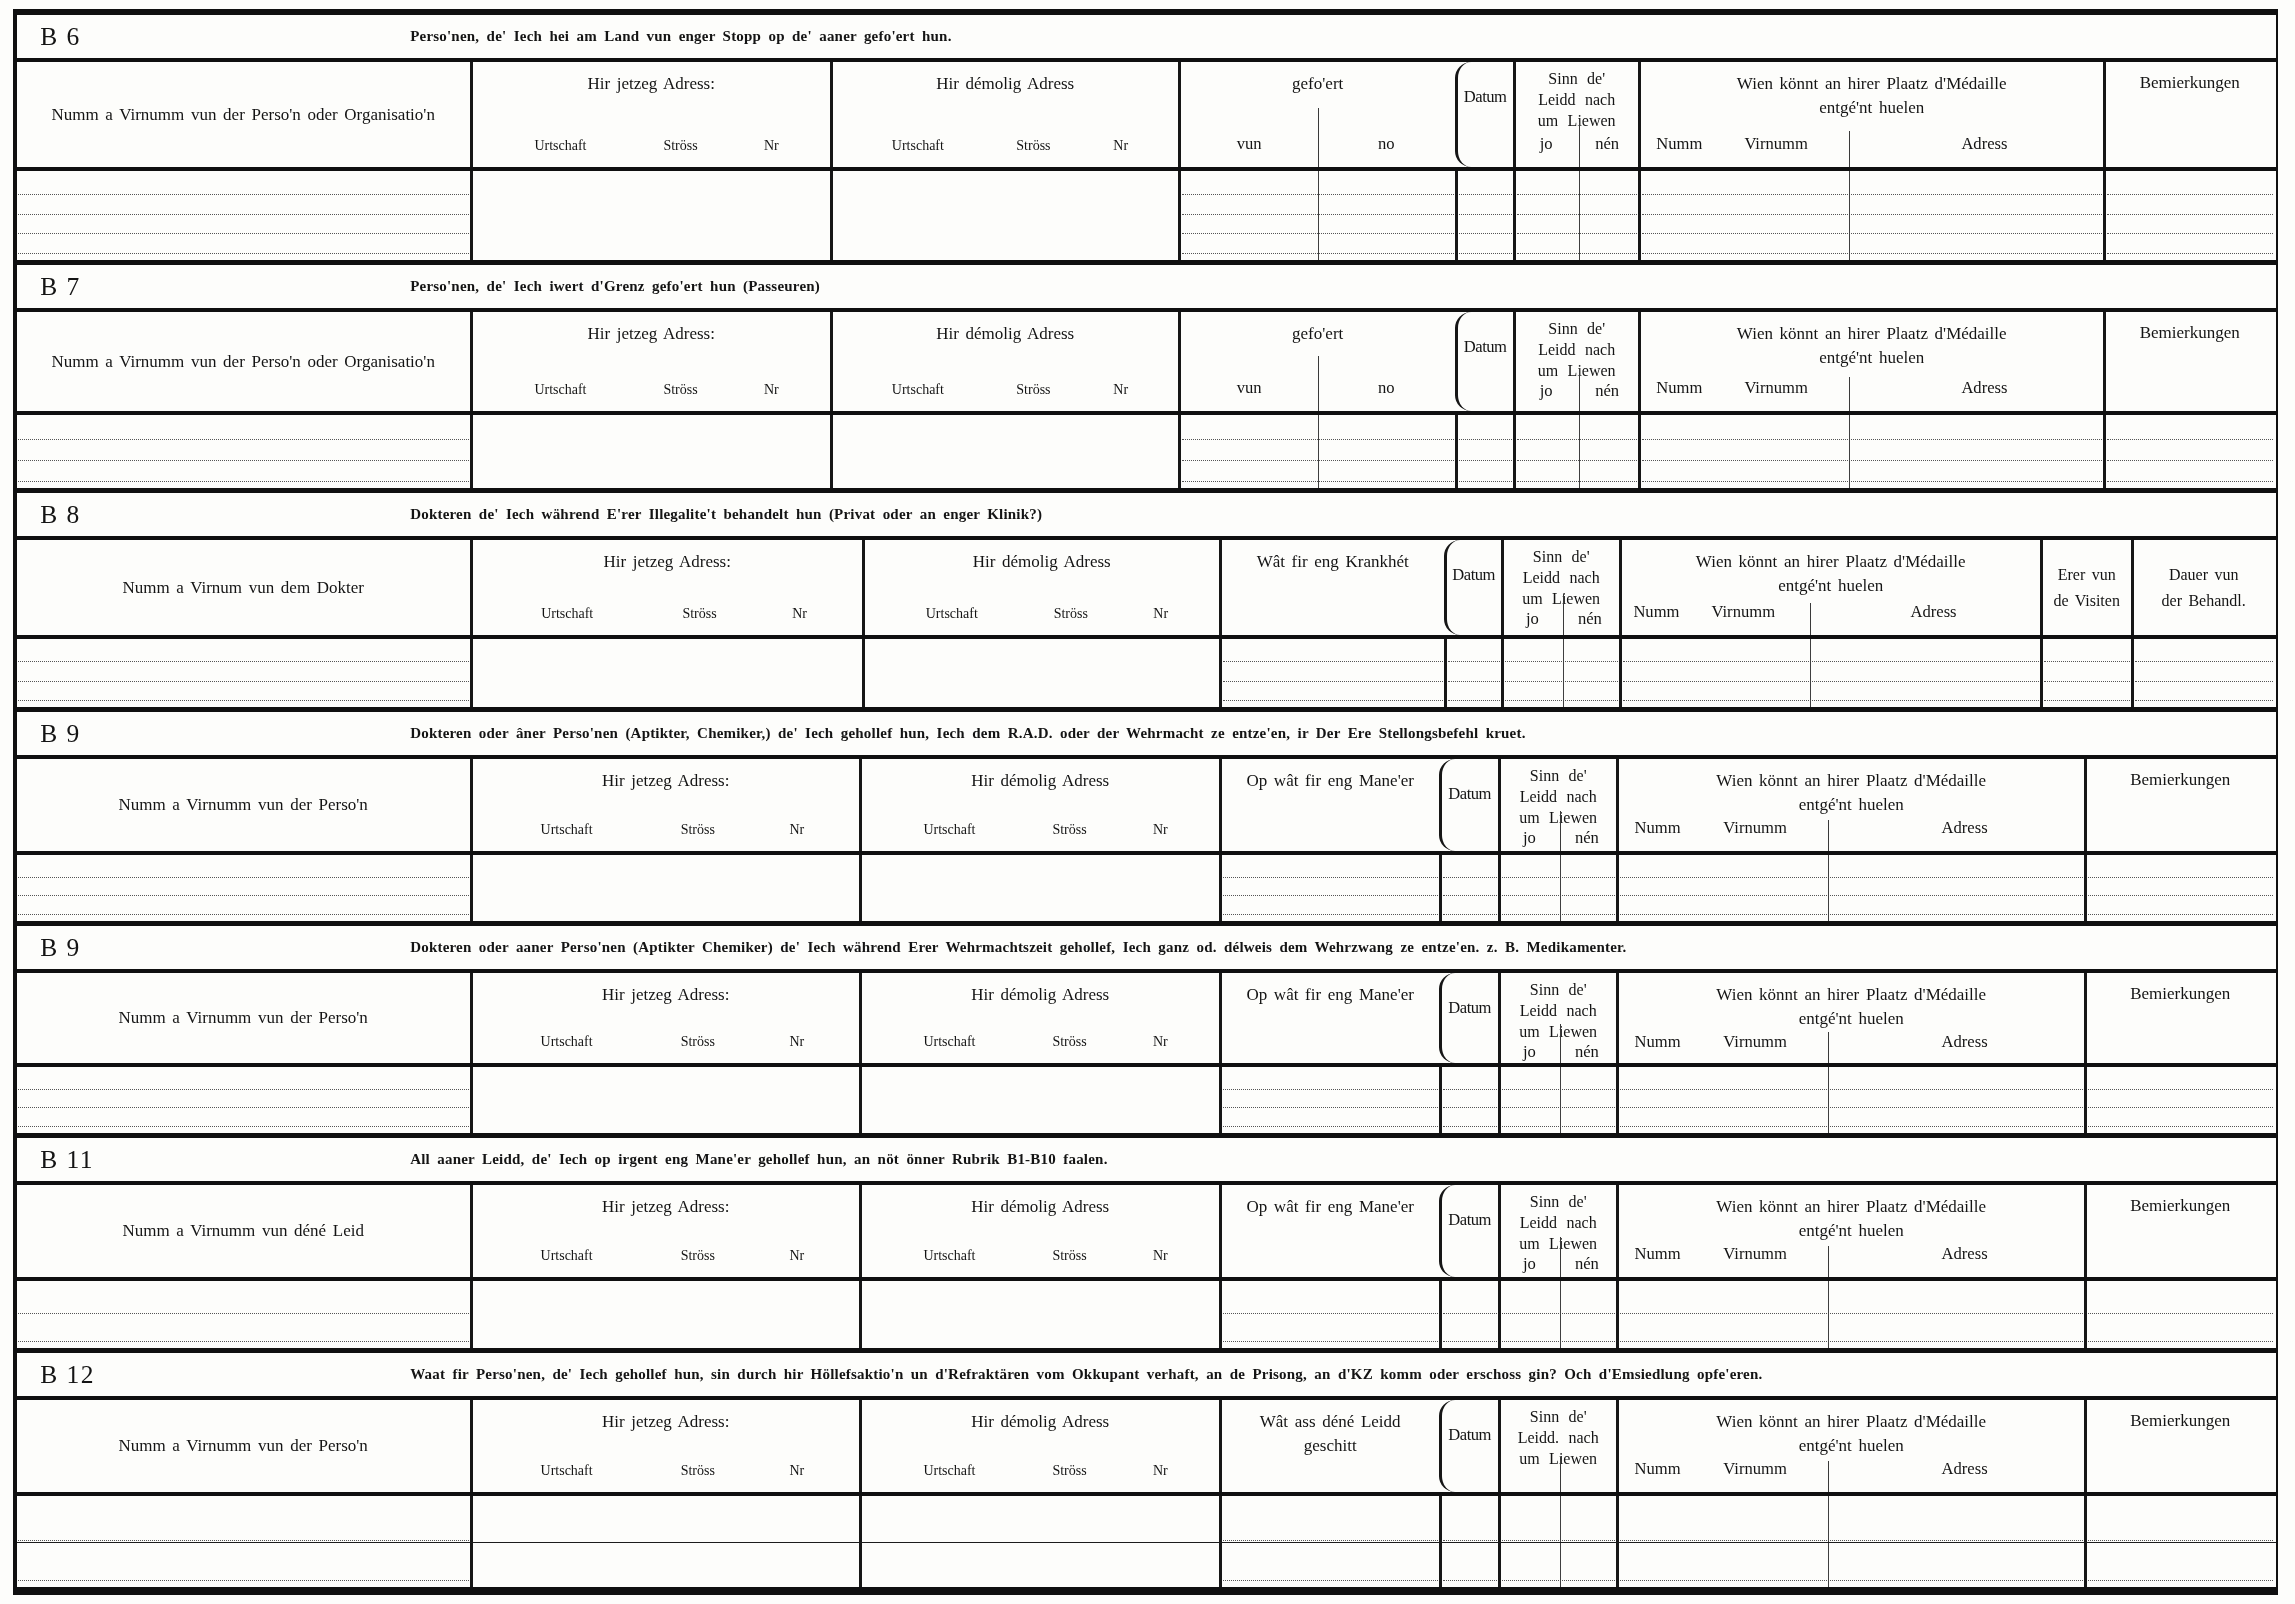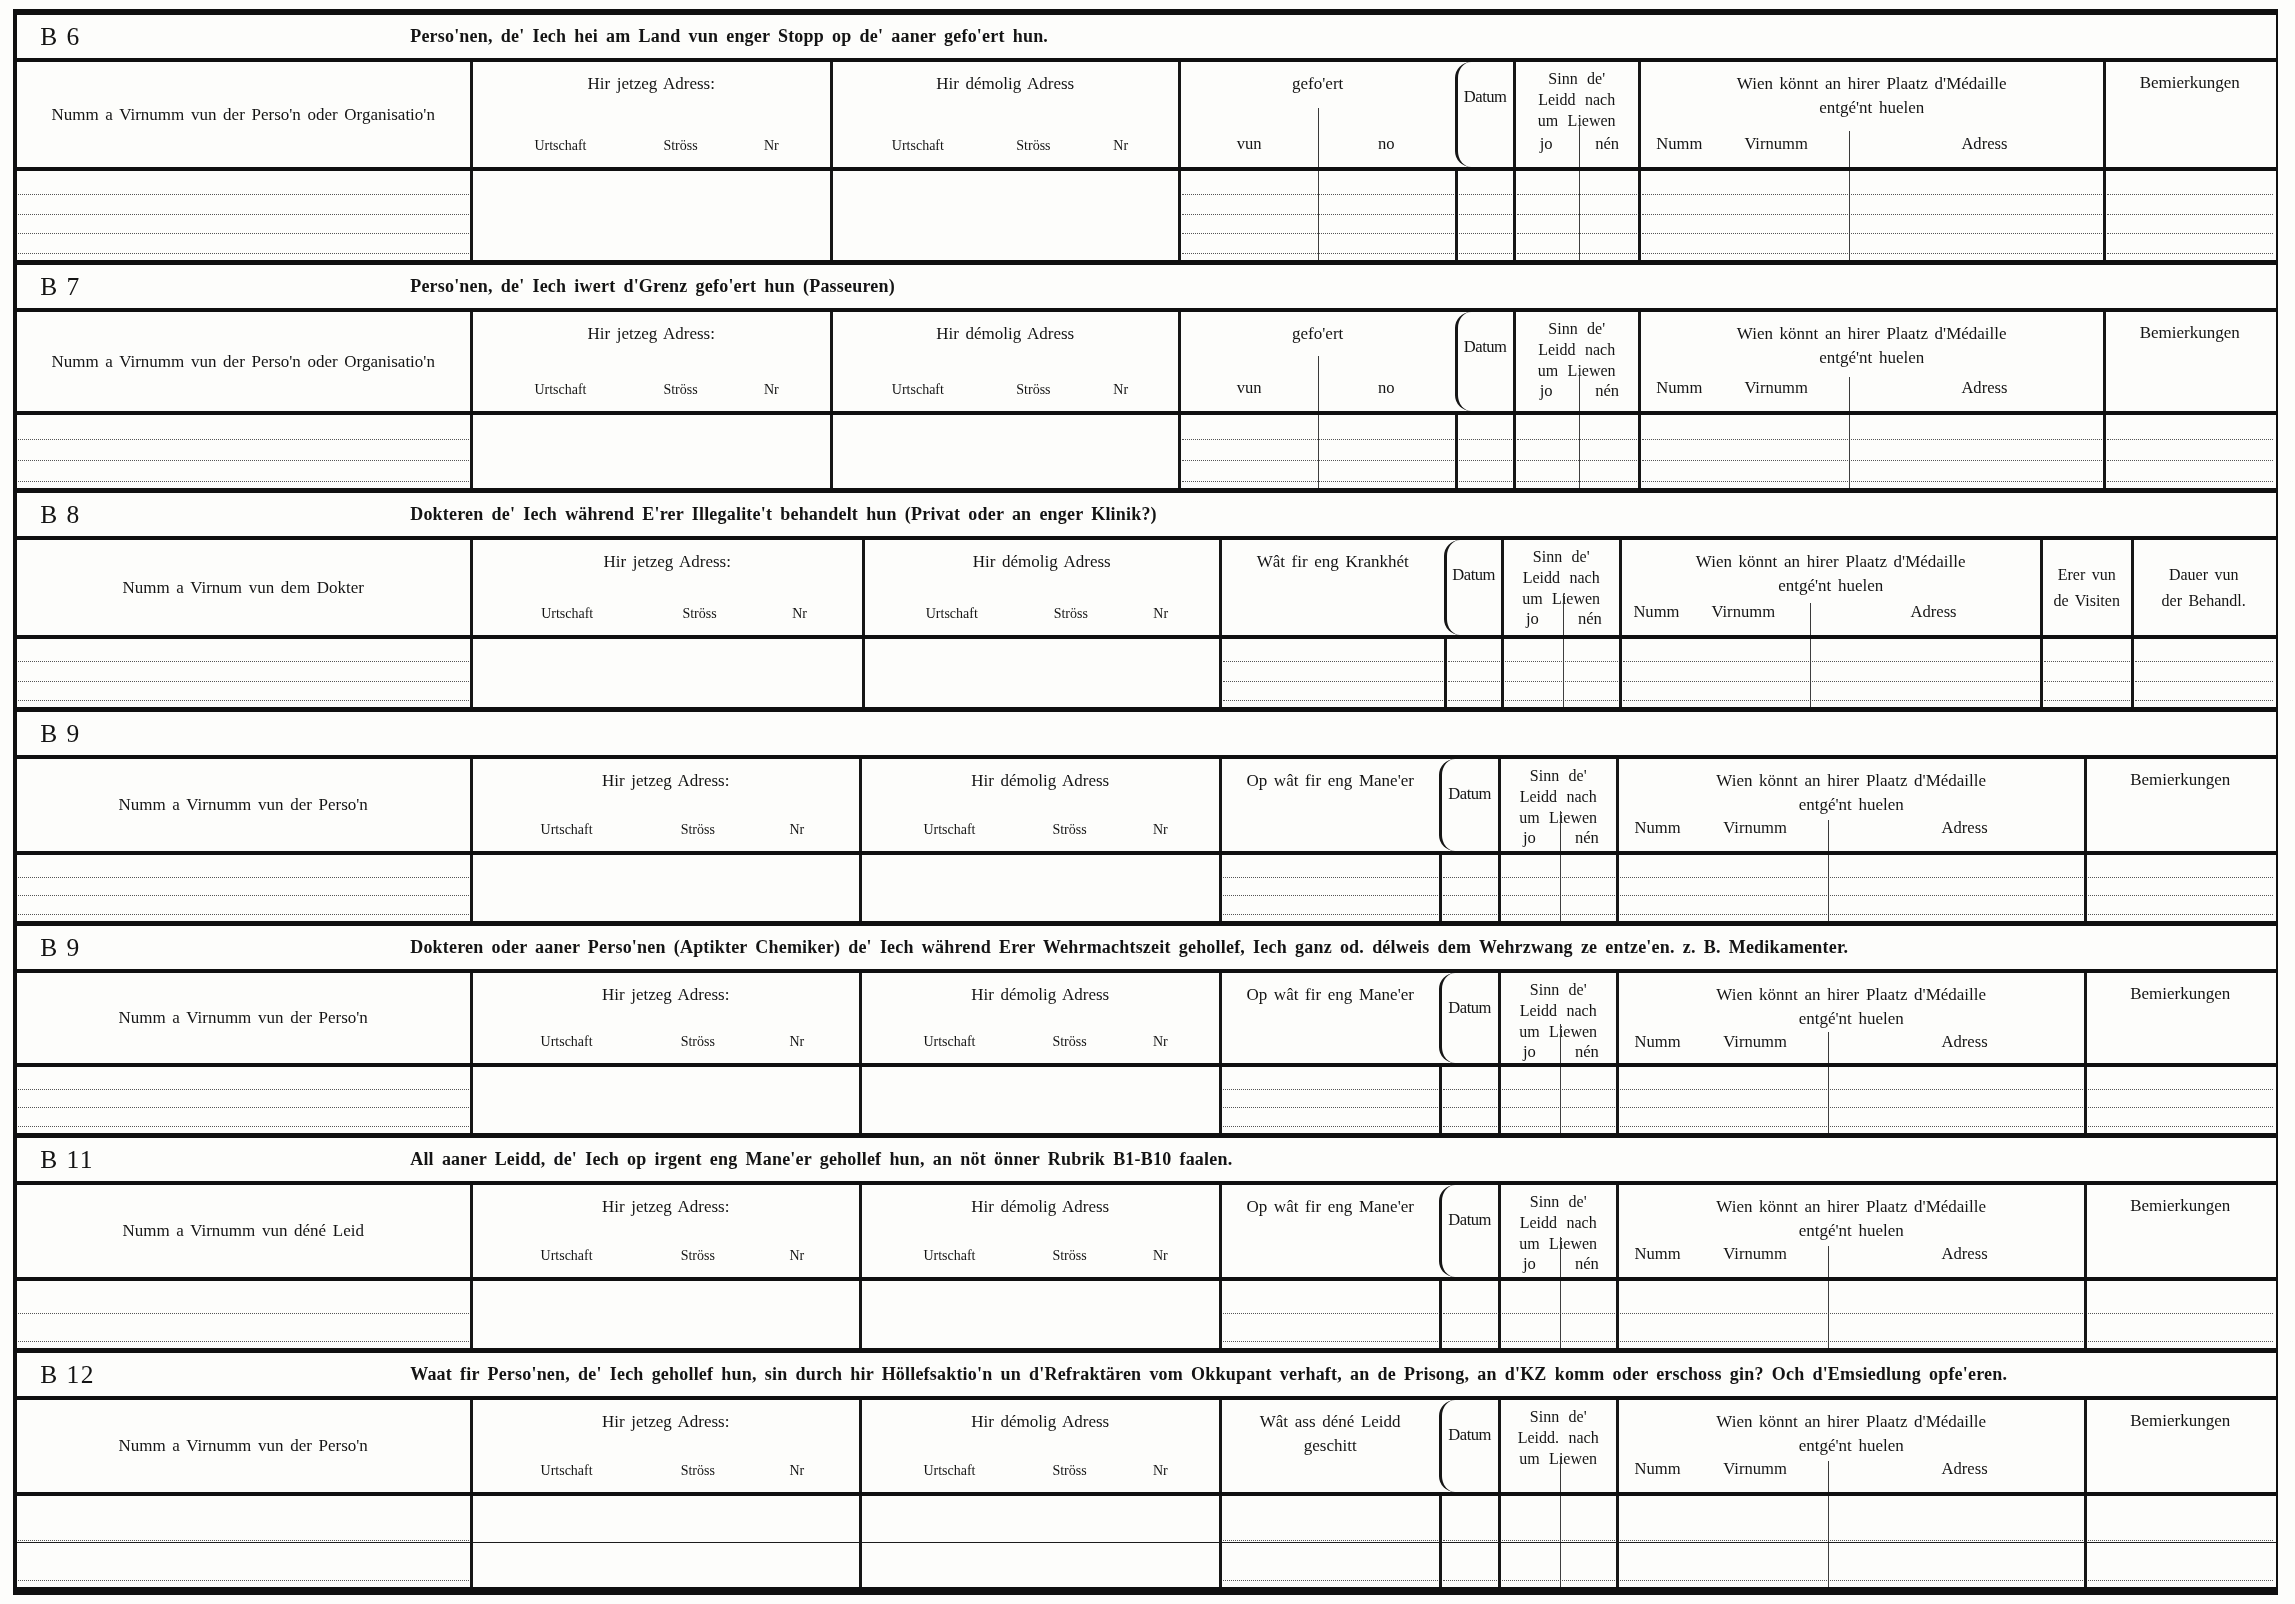--- a/index.html
+++ b/index.html
@@ -5,21 +5,21 @@
   html,body{margin:0;padding:0;background:#e9e7e0;}
   .page{position:relative;width:2295px;height:1604px;background:#fdfdfb;overflow:hidden;
         font-family:"Liberation Serif","DejaVu Serif",serif;color:#141414;}
   .table{position:absolute;left:12.7px;top:9px;width:2265px;box-sizing:border-box;
          border:solid #101010;border-width:6.4px 2.4px 4.4px 4.4px;background:#fdfdfb;}
   .sec{display:flex;flex-direction:column;box-sizing:border-box;border-bottom:5.4px solid #101010;}
   .sec:last-child{border-bottom:4.4px solid #101010;}
   
   .trow{height:47px;flex:none;display:flex;align-items:center;border-bottom:4.4px solid #101010;box-sizing:border-box;}
   .sid{flex:none;width:147px;padding-left:23.5px;font-size:25.5px;letter-spacing:1.5px;white-space:nowrap;}
-  .stitle{margin-left:223px;font-size:18px;font-weight:700;word-spacing:3.4px;white-space:nowrap;letter-spacing:0.2px;}
+  .stitle{margin-left:223px;font-size:15px;font-weight:700;word-spacing:3.4px;white-space:nowrap;letter-spacing:0.2px;}
   
   .cols-a{display:grid;grid-template-columns:453px 360px 348px 277px 58px 125px 465px 171px;}
   .cols-b{display:grid;grid-template-columns:453px 392px 357px 225px 57px 118px 421px 91px 143px;}
   .cols-c{display:grid;grid-template-columns:453px 389px 360px 220px 59px 118px 468px 190px;}
   .hrow{flex:none;border-bottom:4.4px solid #101010;box-sizing:border-box;}
   .hrow>.hc+.hc{border-left:3.4px solid #161616;}
   .hc{position:relative;display:flex;flex-direction:column;justify-content:space-between;
       box-sizing:border-box;overflow:hidden;font-size:17px;word-spacing:2.4px;}
   .namec{justify-content:center;align-items:center;text-align:center;padding:0 19.6px;line-height:1.4;}
   .toplbl{margin-top:9.8px;text-align:center;line-height:1.4;}
@@ -360,20 +360,21 @@
             <i class="rl"></i>
             <i class="rl"></i>
             <i class="rl"></i>
           </div>
     </div>
   </section>
 
   <section class="sec" style="height:214px">
     <div class="trow">
       <span class="sid">B 9</span>
+      <span class="stitle">Dokteren oder âner Perso'nen (Aptikter, Chemiker,) de' Iech gehollef hun, Iech dem R.A.D. oder der Wehrmacht ze entze'en, ir Der Ere Stellongsbefehl kruet.</span>
     </div>
     <div class="hrow cols-c" style="height:96px">
       <div class="hc namec">
             <span>Numm a Virnumm vun der Perso'n</span>
           </div>
       <div class="hc adr">
         <div class="toplbl">Hir jetzeg Adress:</div>
         <div class="sub3">
           <span class="u">Urtschaft</span>
           <span class="s">Ströss</span>

